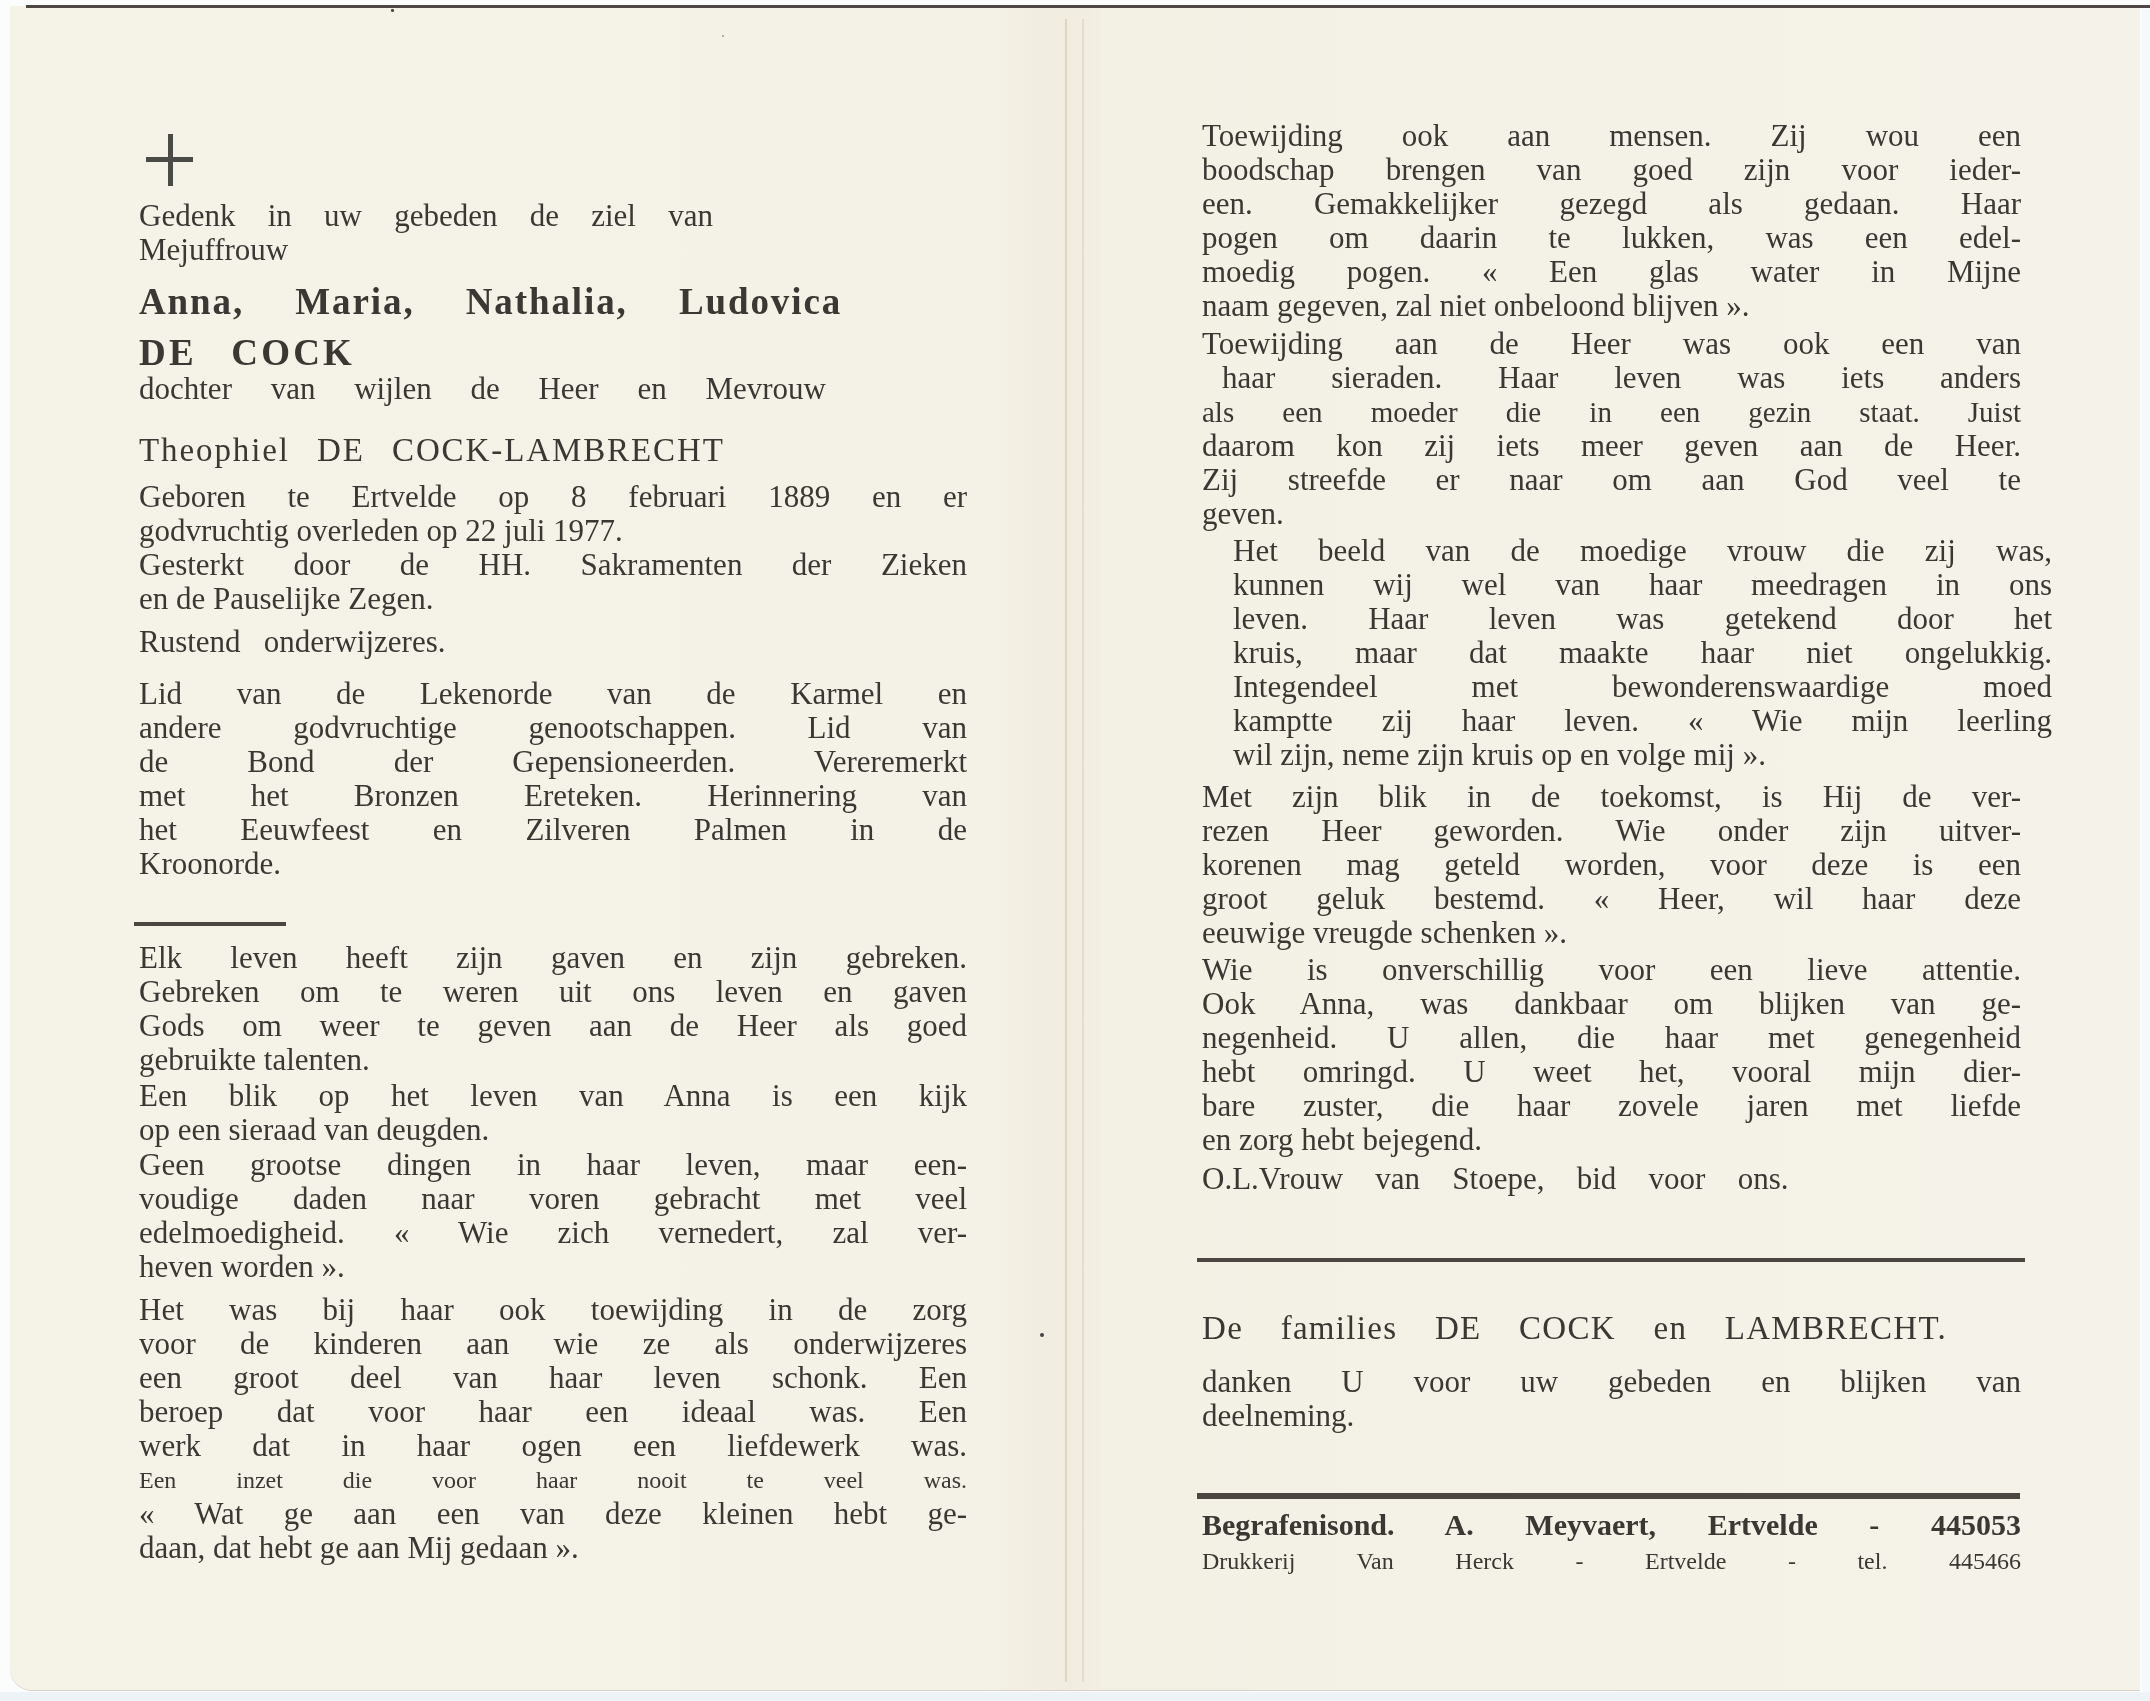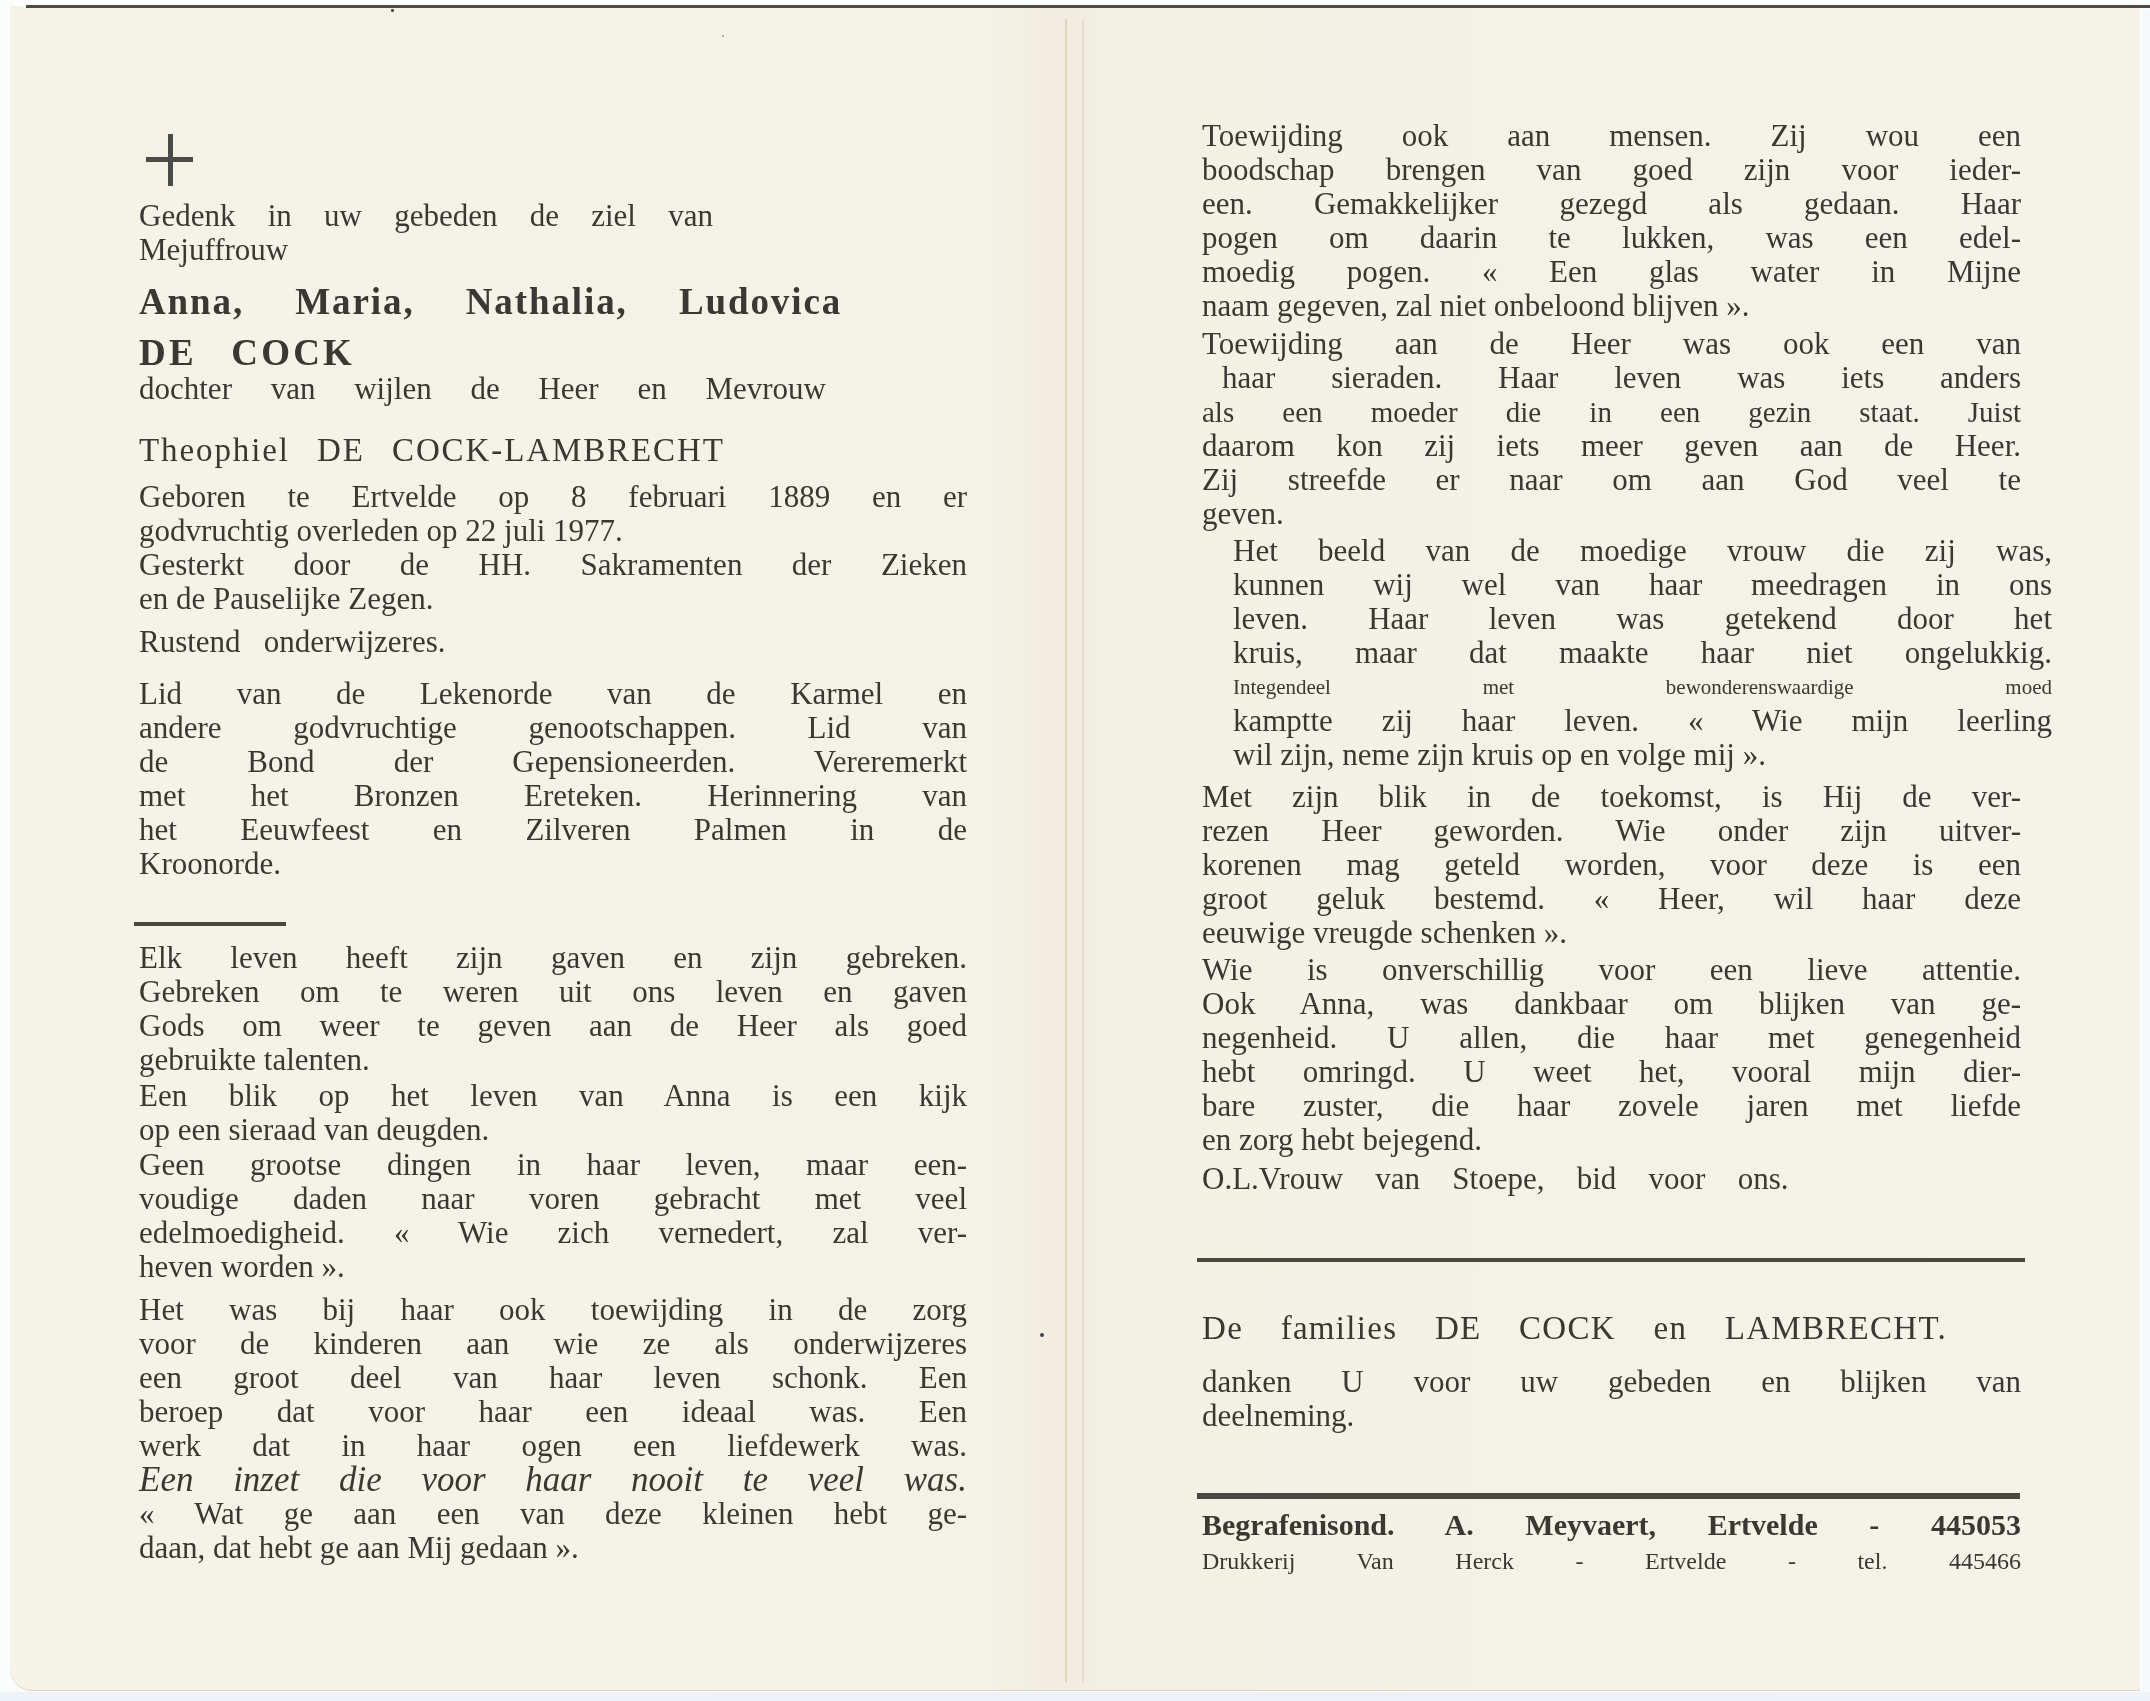--- a/index.html
+++ b/index.html
@@ -92,21 +92,21 @@
       <div class="tline stretch" style="font-size: 31px; line-height: 34px;">voudige daden naar voren gebracht met veel</div>
       <div class="tline stretch" style="font-size: 31px; line-height: 34px;">edelmoedigheid. « Wie zich vernedert, zal ver-</div>
       <div class="tline" style="font-size: 31px; line-height: 34px;">heven worden ».</div>
     </div>
     <div class="block" style="top: 1293px; left: 139px; width: 828px;">
       <div class="tline stretch" style="font-size: 31px; line-height: 34px;">Het was bij haar ook toewijding in de zorg</div>
       <div class="tline stretch" style="font-size: 31px; line-height: 34px;">voor de kinderen aan wie ze als onderwijzeres</div>
       <div class="tline stretch" style="font-size: 31px; line-height: 34px;">een groot deel van haar leven schonk. Een</div>
       <div class="tline stretch" style="font-size: 31px; line-height: 34px;">beroep dat voor haar een ideaal was. Een</div>
       <div class="tline stretch" style="font-size: 31px; line-height: 34px;">werk dat in haar ogen een liefdewerk was.</div>
-      <div class="tline stretch" style="font-size: 35px; line-height: 34px; font-style: italic;">Een inzet die voor haar nooit te veel was.</div>
+      <div class="tline stretch" style="font-size: 24px; line-height: 34px;">Een inzet die voor haar nooit te veel was.</div>
       <div class="tline stretch" style="font-size: 31px; line-height: 34px;">« Wat ge aan een van deze kleinen hebt ge-</div>
       <div class="tline" style="font-size: 31px; line-height: 34px;">daan, dat hebt ge aan Mij gedaan ».</div>
     </div>
     <div class="rule" style="top: 922px; left: 134px; width: 152px; height: 3.9px;"></div>
   </div>
 
 <div class="page-layer">
     <div class="block" style="top: 119px; left: 1202px; width: 819px;">
       <div class="tline stretch" style="font-size: 31px; line-height: 34px;">Toewijding ook aan mensen. Zij wou een</div>
       <div class="tline stretch" style="font-size: 31px; line-height: 34px;">boodschap brengen van goed zijn voor ieder-</div>
@@ -121,21 +121,21 @@
       <div class="tline stretch" style="font-size: 29px; line-height: 34px;">als een moeder die in een gezin staat. Juist</div>
       <div class="tline stretch" style="font-size: 31px; line-height: 34px;">daarom kon zij iets meer geven aan de Heer.</div>
       <div class="tline stretch" style="font-size: 31px; line-height: 34px;">Zij streefde er naar om aan God veel te</div>
       <div class="tline" style="font-size: 31px; line-height: 34px;">geven.</div>
     </div>
     <div class="block" style="top: 534px; left: 1202px; width: 819px; margin-left: 31px;">
       <div class="tline stretch" style="font-size: 31px; line-height: 34px;">Het beeld van de moedige vrouw die zij was,</div>
       <div class="tline stretch" style="font-size: 31px; line-height: 34px;">kunnen wij wel van haar meedragen in ons</div>
       <div class="tline stretch" style="font-size: 31px; line-height: 34px;">leven. Haar leven was getekend door het</div>
       <div class="tline stretch" style="font-size: 31px; line-height: 34px;">kruis, maar dat maakte haar niet ongelukkig.</div>
-      <div class="tline stretch" style="font-size: 21px; line-height: 34px;">Integendeel met bewonderenswaardige moed</div>
+      <div class="tline stretch" style="font-size: 31px; line-height: 34px;">Integendeel met bewonderenswaardige moed</div>
       <div class="tline stretch" style="font-size: 31px; line-height: 34px;">kamptte zij haar leven. « Wie mijn leerling</div>
       <div class="tline" style="font-size: 31px; line-height: 34px;">wil zijn, neme zijn kruis op en volge mij ».</div>
     </div>
     <div class="block" style="top: 780px; left: 1202px; width: 819px;">
       <div class="tline stretch" style="font-size: 31px; line-height: 34px;">Met zijn blik in de toekomst, is Hij de ver-</div>
       <div class="tline stretch" style="font-size: 31px; line-height: 34px;">rezen Heer geworden. Wie onder zijn uitver-</div>
       <div class="tline stretch" style="font-size: 31px; line-height: 34px;">korenen mag geteld worden, voor deze is een</div>
       <div class="tline stretch" style="font-size: 31px; line-height: 34px;">groot geluk bestemd. « Heer, wil haar deze</div>
       <div class="tline" style="font-size: 31px; line-height: 34px;">eeuwige vreugde schenken ».</div>
     </div>

